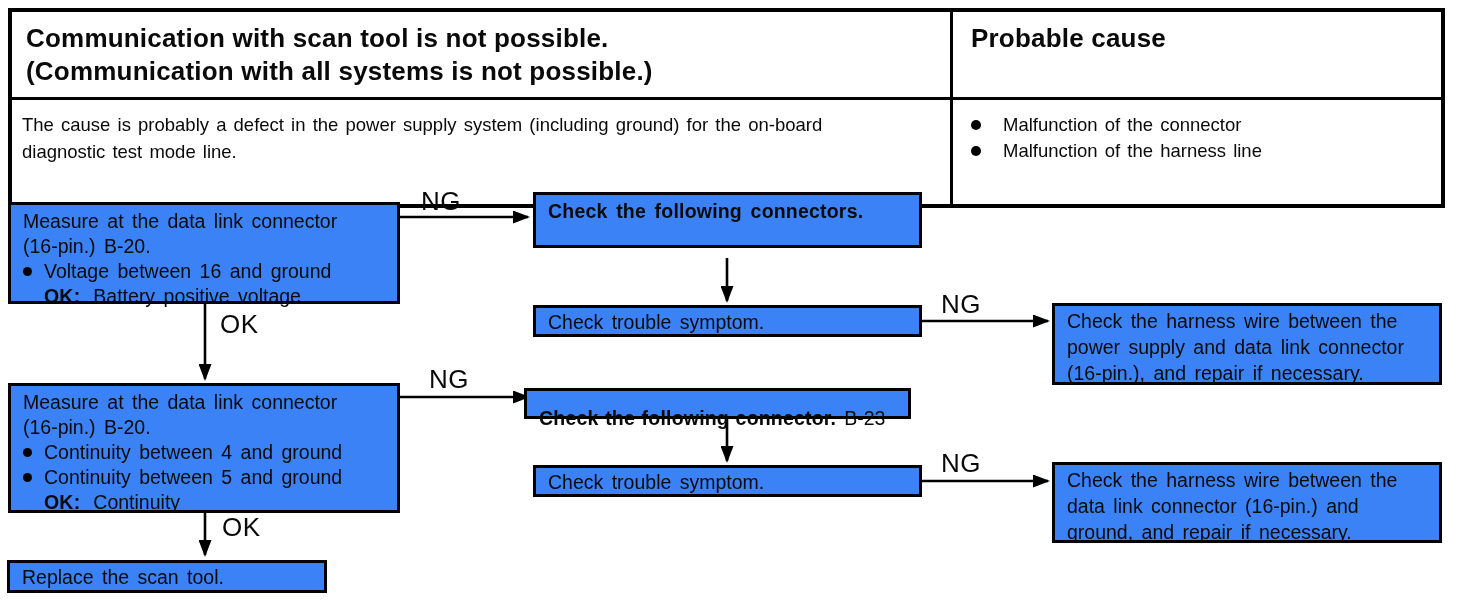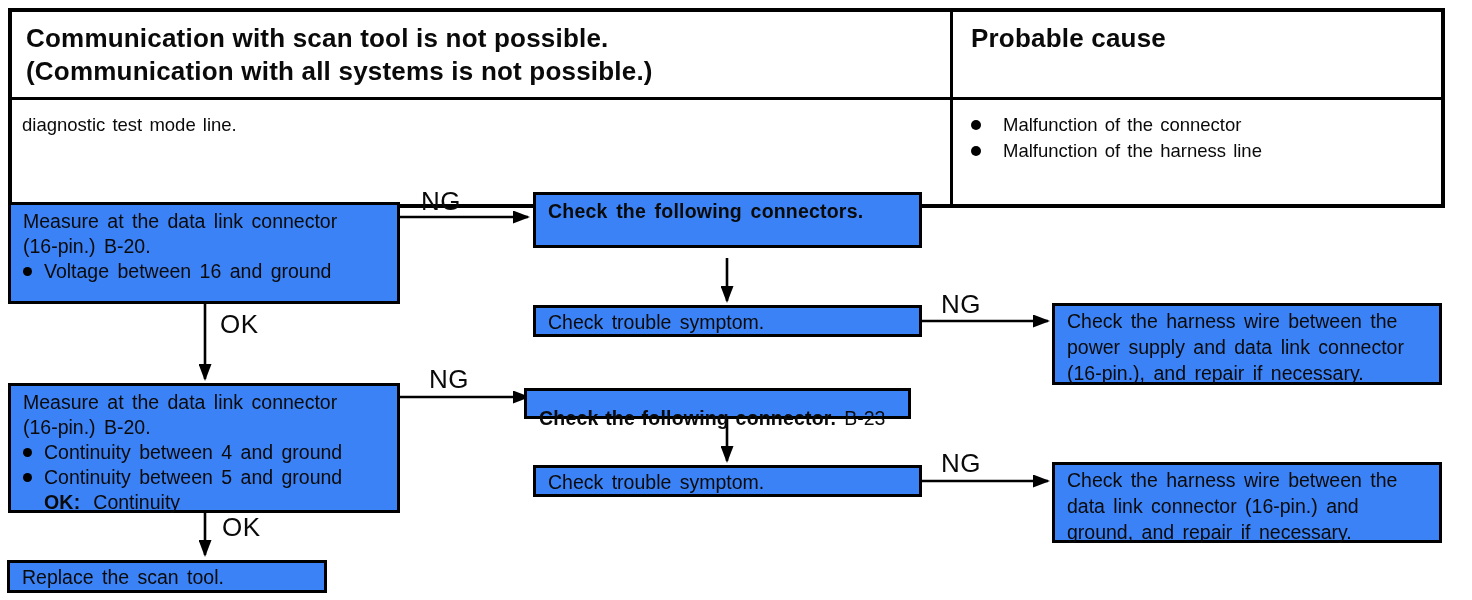--- a/index.html
+++ b/index.html
@@ -111,20 +111,21 @@
 
   <div class="diag-table">
     <div class="cell r1c1">
       <div class="title-line">Communication with scan tool is not possible.</div>
       <div class="title-line">(Communication with all systems is not possible.)</div>
     </div>
     <div class="cell r1c2">
       <div class="title-line">Probable cause</div>
     </div>
     <div class="cell r2c1">
+      <div class="desc-line">The cause is probably a defect in the power supply system (including ground) for the on-board</div>
       <div class="desc-line">diagnostic test mode line.</div>
     </div>
     <div class="cell r2c2">
       <div class="cause-row">
         <span class="dot"></span>
         <span>Malfunction of the connector</span>
       </div>
       <div class="cause-row">
         <span class="dot"></span>
         <span>Malfunction of the harness line</span>
@@ -155,20 +156,23 @@
   <div class="lbl lbl-ng4">NG</div>
   <div class="lbl lbl-ok2">OK</div>
 
   <div class="fbox b-measure-voltage">
     <div class="line">Measure at the data link connector</div>
     <div class="line">(16-pin.) B-20.</div>
     <div class="bullet-row">
       <span class="dot"></span>
       <span>Voltage between 16 and ground</span>
     </div>
+    <div class="ok-row">
+      <b>OK:</b><span>Battery positive voltage</span>
+    </div>
   </div>
 
   <div class="fbox b-check-connectors">
     <div class="line"><b>Check the following connectors.</b></div>
   </div>
 
   <div class="fbox b-symptom-1">
     <div class="line">Check trouble symptom.</div>
   </div>
 

